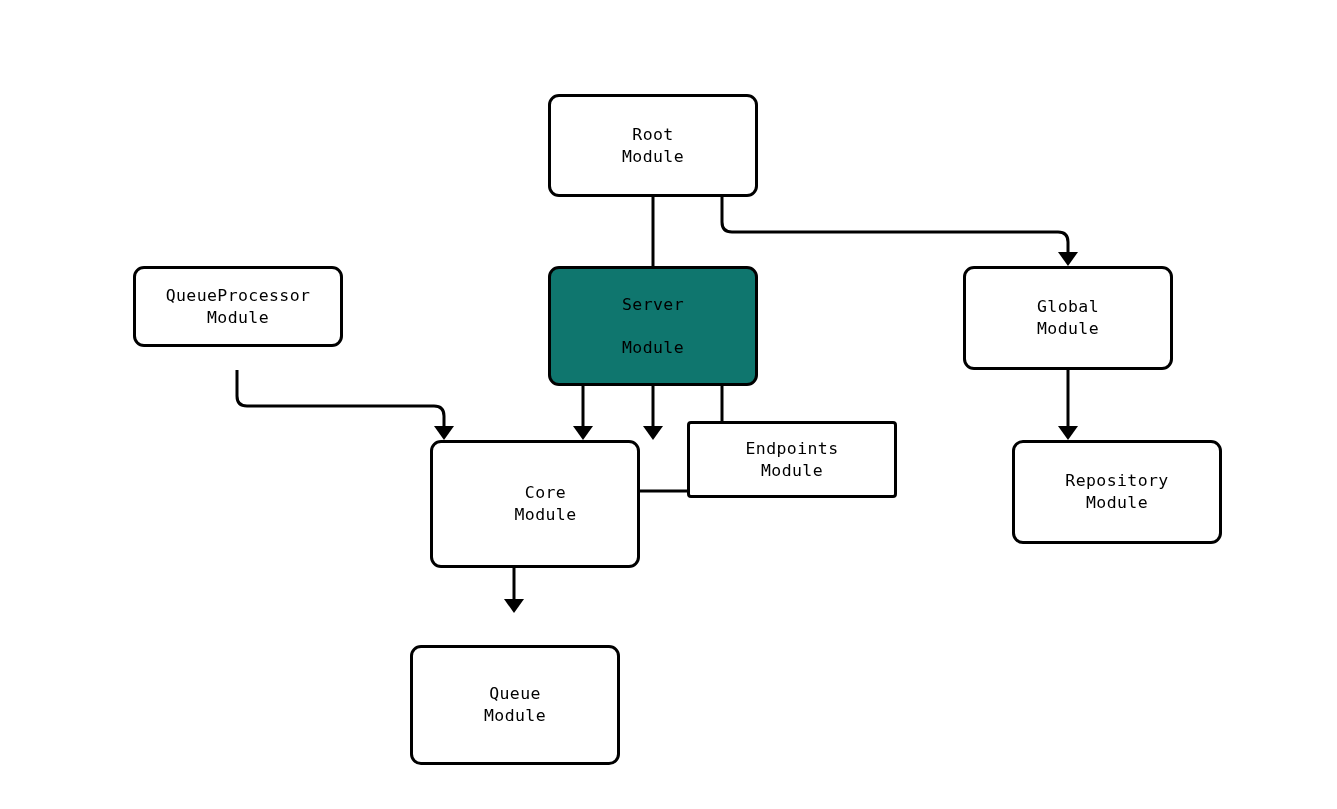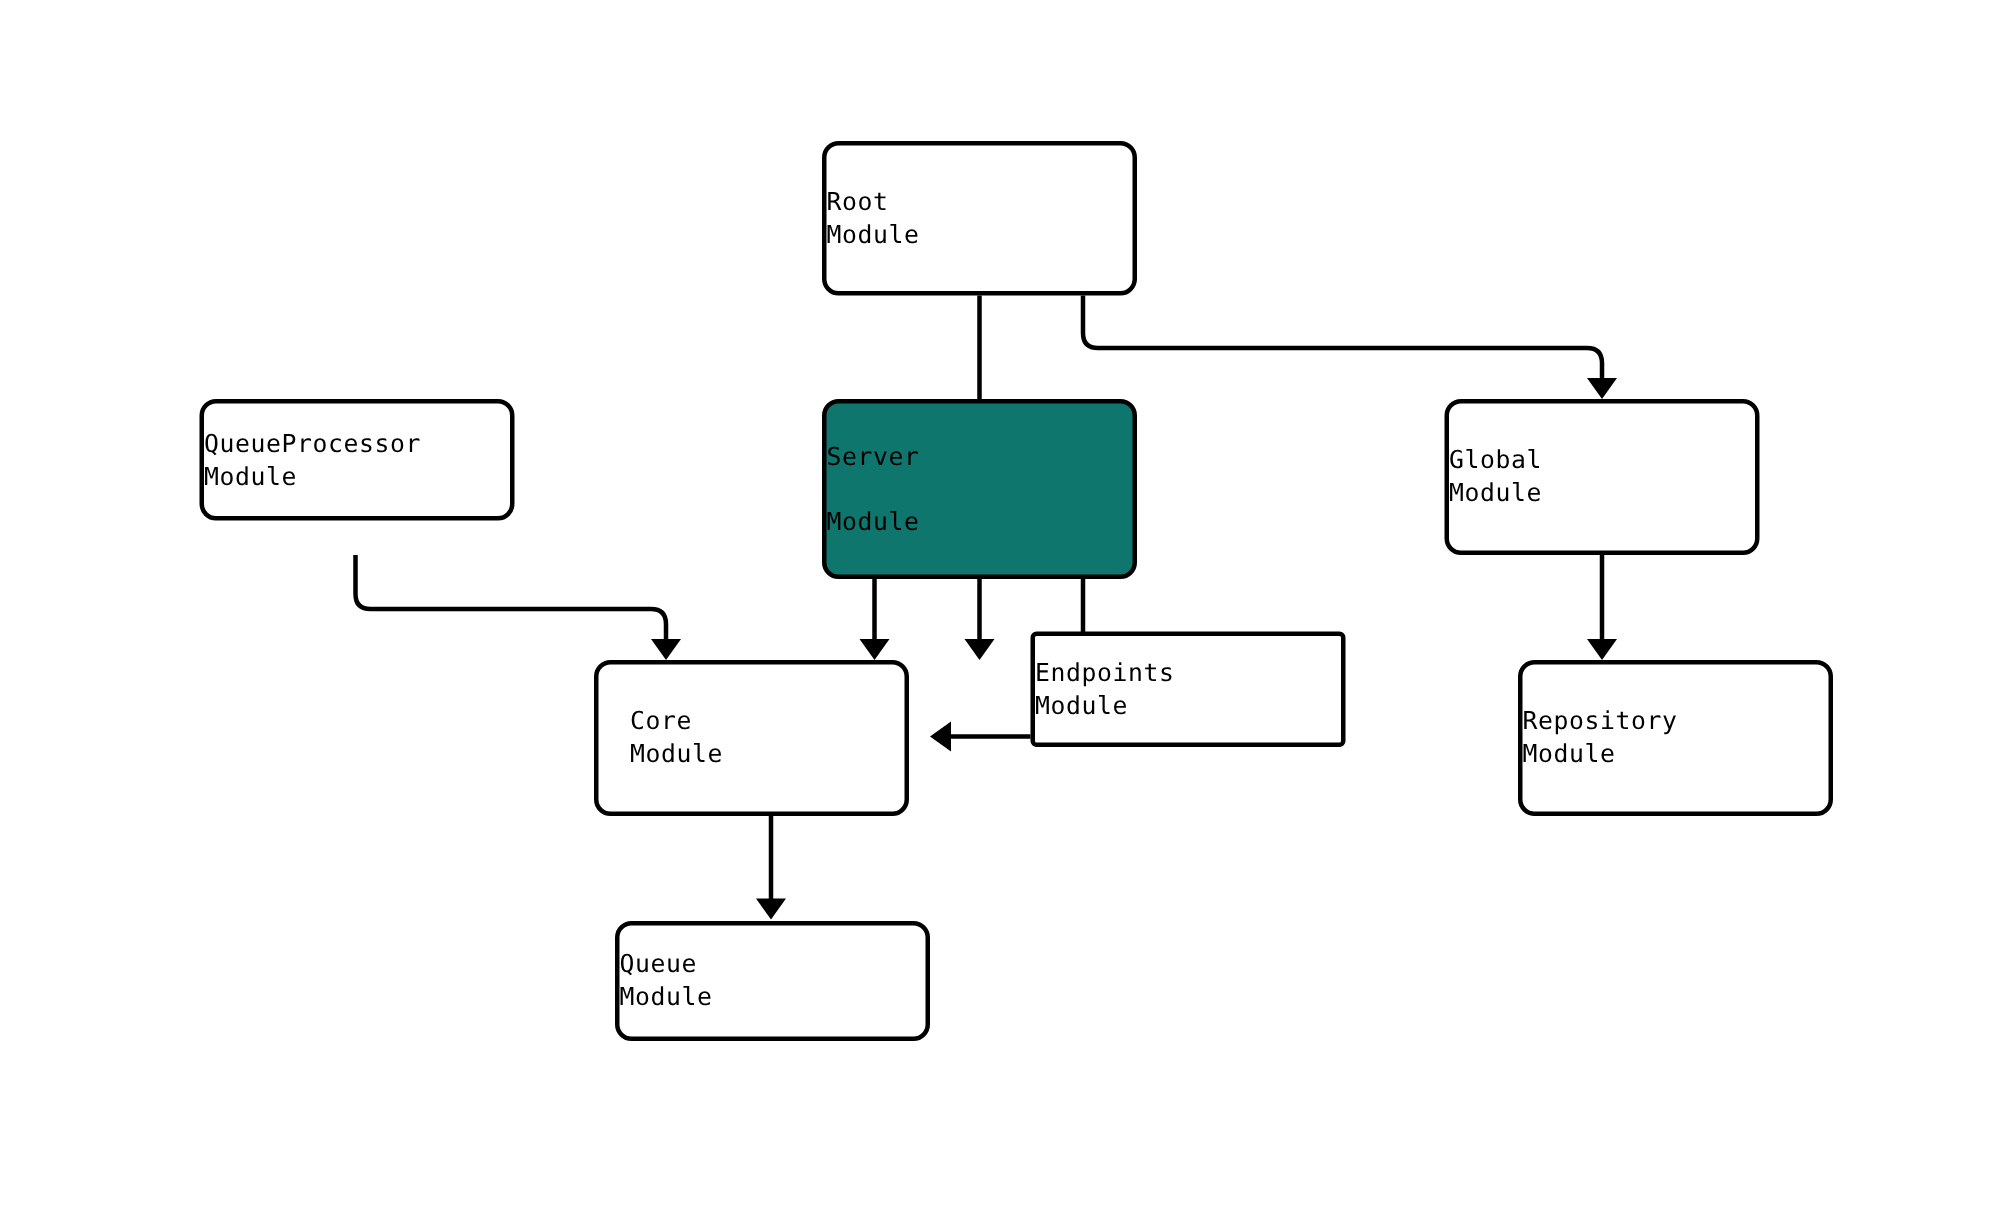--- a/index.html
+++ b/index.html
@@ -26,21 +26,21 @@
     height: 809px;
   }
   .node {
     position: absolute;
     box-sizing: border-box;
     background: #ffffff;
     border: 3px solid #000000;
     border-radius: 11px;
     display: flex;
     flex-direction: column;
-    align-items: flex-start;
+    align-items: center;
     justify-content: center;
     z-index: 2;
   }
   .node-label {
     font-family: "DejaVu Sans Mono", "Liberation Mono", monospace;
     font-size: 16.5px;
     line-height: 22px;
     color: #000000;
     text-align: center;
     white-space: pre;
@@ -86,33 +86,33 @@
   <div class="node" style="left: 548px; top: 266px; width: 210px; height: 120px; border-width: 3px; border-color: rgb(0, 0, 0); border-radius: 11px; background: #0f766e; gap: 21px;">
     <div class="node-label">Server</div>
     <div class="node-label">Module</div>
   </div>
 
   <div class="node" style="left: 963px; top: 266px; width: 210px; height: 104px; border-width: 3px; border-color: rgb(0, 0, 0); border-radius: 11px; background: rgb(255, 255, 255);">
     <div class="node-label">Global</div>
     <div class="node-label">Module</div>
   </div>
 
-  <div class="node" style="left: 396px; top: 440px; width: 210px; height: 104px; border-width: 3px; border-color: rgb(0, 0, 0); border-radius: 11px; background: rgb(255, 255, 255); padding-left: 21px;">
+  <div class="node" style="left: 430px; top: 440px; width: 210px; height: 128px; border-width: 3px; border-color: rgb(0, 0, 0); border-radius: 11px; background: rgb(255, 255, 255); padding-left: 21px;">
     <div class="node-label">Core</div>
     <div class="node-label">Module</div>
   </div>
 
   <div class="node" style="left: 687px; top: 421px; width: 210px; height: 77px; border-width: 3px; border-color: rgb(0, 0, 0); border-radius: 4px; background: rgb(255, 255, 255);">
     <div class="node-label">Endpoints</div>
     <div class="node-label">Module</div>
   </div>
 
   <div class="node" style="left: 1012px; top: 440px; width: 210px; height: 104px; border-width: 3px; border-color: rgb(0, 0, 0); border-radius: 11px; background: rgb(255, 255, 255);">
     <div class="node-label">Repository</div>
     <div class="node-label">Module</div>
   </div>
 
-  <div class="node" style="left: 410px; top: 614px; width: 210px; height: 80px; border-width: 3px; border-color: rgb(0, 0, 0); border-radius: 11px; background: rgb(255, 255, 255);">
+  <div class="node" style="left: 410px; top: 645px; width: 210px; height: 120px; border-width: 3px; border-color: rgb(0, 0, 0); border-radius: 11px; background: rgb(255, 255, 255);">
     <div class="node-label">Queue</div>
     <div class="node-label">Module</div>
   </div>
 
 </div>
 
 </body></html>

